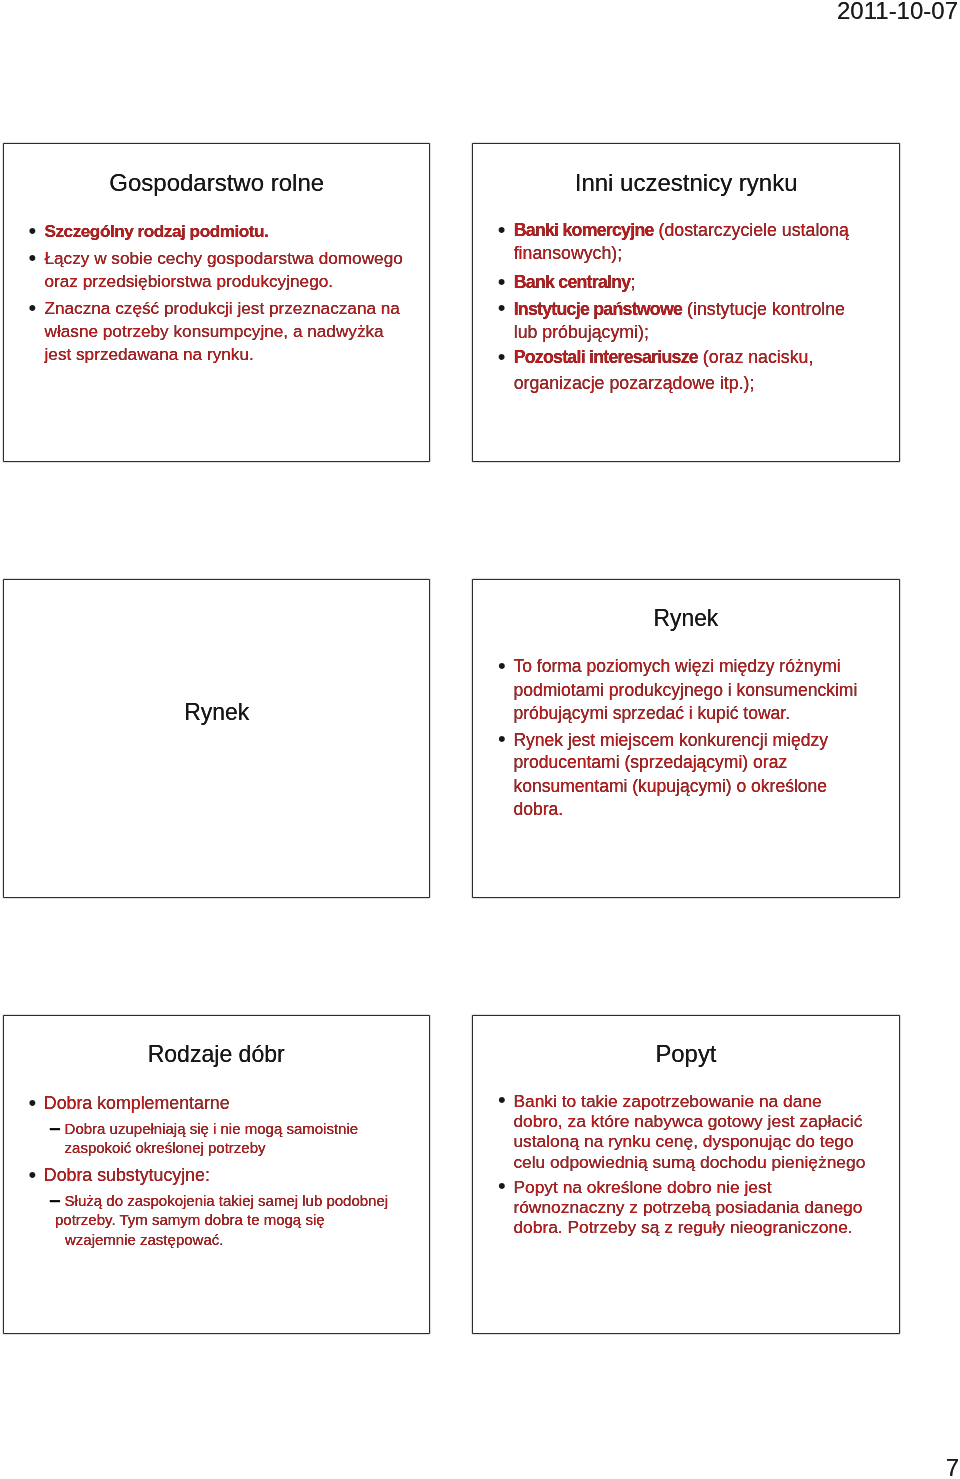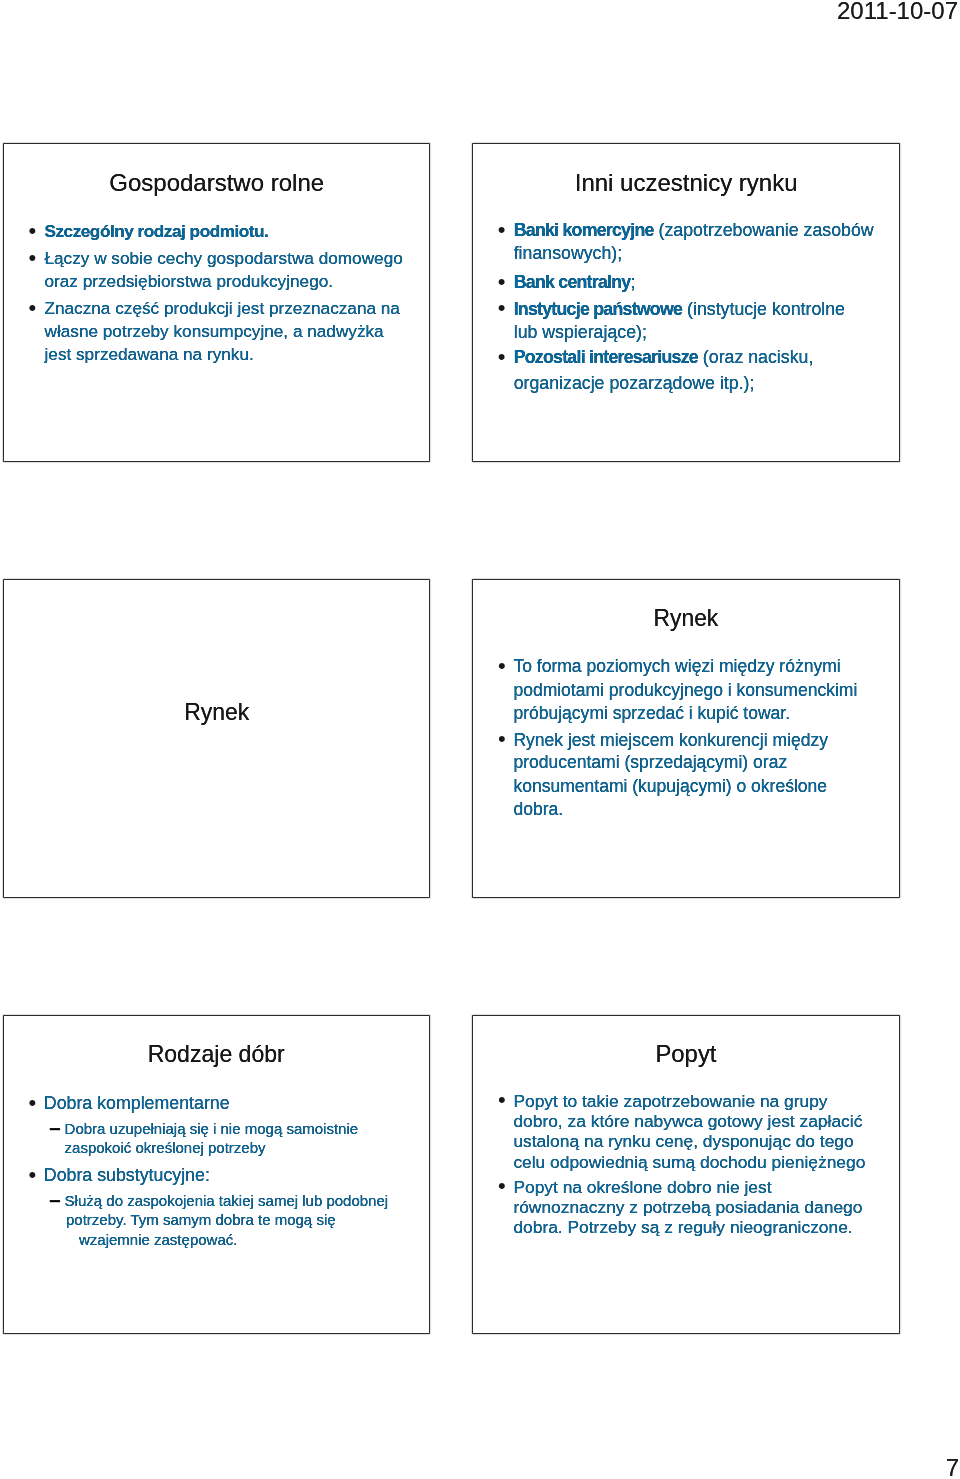--- a/index.html
+++ b/index.html
@@ -35,21 +35,21 @@
   .sl4{left:473.2px;top:580.2px;width:425.9px;}
   .sl5{left:4px;top:1016.2px;}
   .sl6{left:473.2px;top:1016.2px;width:425.9px;}
 
   
   .s-title{
     position:absolute;left:0;right:0;text-align:center;
     font-size:24px;line-height:24px;color:#171717;white-space:nowrap;transform:translateZ(0);
     text-shadow:0 0 0.45px rgba(0,0,0,0.95);
   }
-  .tx{position:absolute;white-space:nowrap;color:#0369a1;transform:translateZ(0);
+  .tx{position:absolute;white-space:nowrap;color:#b91c1c;transform:translateZ(0);
        text-shadow:0 0 0.45px rgba(0,0,0,0.95);}
   .bul{position:absolute;white-space:nowrap;color:#171717;transform:translateZ(0);}
   .bul.f17,.bul.f172,.bul.f174,.bul.f178,.bul.f181{font-size:22px;line-height:22px;margin-left:-3.4px;margin-top:-3.3px;}
   .bul.f15{font-size:18.6px;line-height:15px;margin-left:0.8px;margin-top:-1.9px;
            text-shadow:0 0.75px 0 rgba(0,0,0,1);}
   .bd{font-weight:bold;letter-spacing:-0.48px;}
   .sl2 .bd{letter-spacing:-0.75px;}
 
   
   .f17 {font-size:17.2px;line-height:17.2px;}
@@ -79,29 +79,29 @@
     <div class="bul f17" style="left:28px;top:155.90px">•</div>
     <div class="tx f17" style="left:40.50px;top:155.90px">Znaczna część produkcji jest przeznaczana na</div>
     <div class="tx f17" style="left:40.50px;top:179.10px">własne potrzeby konsumpcyjne, a nadwyżka</div>
     <div class="tx f17" style="left:40.50px;top:202.30px">jest sprzedawana na rynku.</div>
   </div>
 
   <div class="slide sl2">
     <div class="s-title" style="top:26.80px">Inni uczestnicy rynku</div>
 
     <div class="bul f172" style="left:28px;top:78.10px">•</div>
-    <div class="tx f172" style="left:40.50px;top:78.10px"><span class="bd">Banki komercyjne</span><span> (zapotrzebowanie zasobów</span></div>
+    <div class="tx f172" style="left:40.50px;top:78.10px"><span class="bd">Banki komercyjne</span><span> (dostarczyciele ustaloną</span></div>
     <div class="tx f172" style="left:40.50px;top:101.20px">finansowych);</div>
 
     <div class="bul f172" style="left:28px;top:130.20px">•</div>
     <div class="tx f172" style="left:40.50px;top:130.20px"><span class="bd">Bank centralny</span><span>;</span></div>
 
     <div class="bul f172" style="left:28px;top:156.60px">•</div>
     <div class="tx f172" style="left:40.50px;top:156.60px"><span class="bd">Instytucje państwowe</span><span> (instytucje kontrolne</span></div>
-    <div class="tx f172" style="left:40.50px;top:179.60px">lub wspierające);</div>
+    <div class="tx f172" style="left:40.50px;top:179.60px">lub próbującymi);</div>
 
     <div class="bul f172" style="left:28px;top:205.30px">•</div>
     <div class="tx f172" style="left:40.50px;top:205.30px"><span class="bd">Pozostali interesariusze</span><span> (oraz nacisku,</span></div>
     <div class="tx f172" style="left:40.50px;top:231.00px">organizacje pozarządowe itp.);</div>
   </div>
 
   <div class="slide sl3">
     <div class="s-title" style="top:119.80px;transform:scaleX(0.957) translateZ(0)">Rynek</div>
   </div>
 
@@ -128,29 +128,29 @@
 
     <div class="bul f15" style="left:45px;top:104.70px">–</div>
     <div class="tx f15" style="left:60.6px;top:104.70px">Dobra uzupełniają się i nie mogą samoistnie</div>
     <div class="tx f15" style="left:60.6px;top:124.20px">zaspokoić określonej potrzeby</div>
 
     <div class="bul f178" style="left:28px;top:151.00px">•</div>
     <div class="tx f178" style="left:39.8px;top:151.00px">Dobra substytucyjne:</div>
 
     <div class="bul f15" style="left:45px;top:176.60px">–</div>
     <div class="tx f15" style="left:60.6px;top:176.60px">Służą do zaspokojenia takiej samej lub podobnej</div>
-    <div class="tx f15" style="left:62px;top:196.10px">potrzeby. Tym samym dobra te mogą się</div>
-    <div class="tx f15" style="left:75px;top:215.60px">wzajemnie zastępować.</div>
+    <div class="tx f15" style="left:51px;top:196.10px">potrzeby. Tym samym dobra te mogą się</div>
+    <div class="tx f15" style="left:61px;top:215.60px">wzajemnie zastępować.</div>
   </div>
 
   <div class="slide sl6">
     <div class="s-title" style="top:26.30px;transform:scaleX(0.995) translateZ(0)">Popyt</div>
 
     <div class="bul f181" style="left:28.20px;top:76.50px">•</div>
-    <div class="tx f181" style="left:40.20px;top:76.50px">Popyt to takie zapotrzebowanie na grupy</div>
+    <div class="tx f181" style="left:40.20px;top:76.50px">Banki to takie zapotrzebowanie na dane</div>
     <div class="tx f181" style="left:40.20px;top:96.60px">dobro, za które nabywca gotowy jest zapłacić</div>
     <div class="tx f181" style="left:40.20px;top:117.30px">ustaloną na rynku cenę, dysponując do tego</div>
     <div class="tx f181" style="left:40.20px;top:138.20px">celu odpowiednią sumą dochodu pieniężnego</div>
 
     <div class="bul f181" style="left:28.20px;top:162.60px">•</div>
     <div class="tx f181" style="left:40.20px;top:162.60px">Popyt na określone dobro nie jest</div>
     <div class="tx f181" style="left:40.20px;top:202.90px">dobra. Potrzeby są z reguły nieograniczone.</div>
     <div class="tx f181" style="left:40.20px;top:182.40px">równoznaczny z potrzebą posiadania danego</div>
   </div>
 

